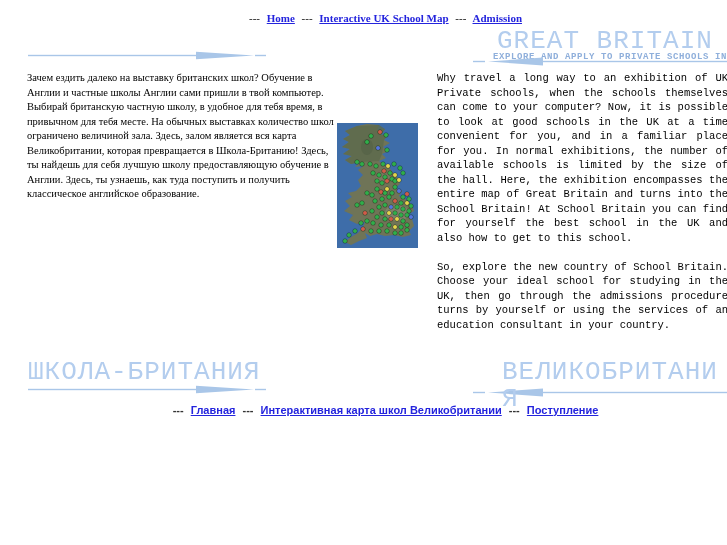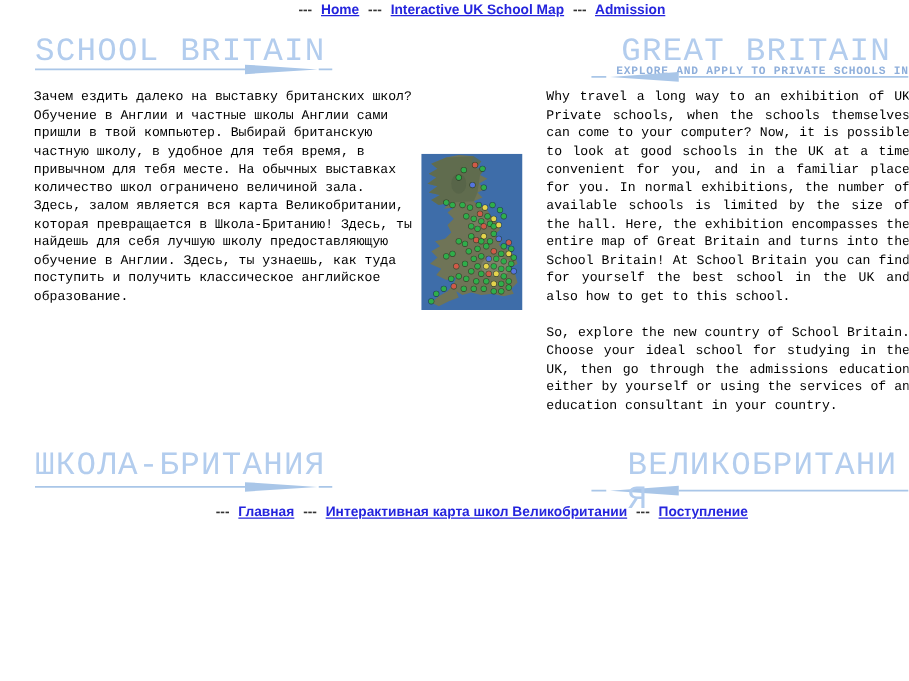--- a/index.html
+++ b/index.html
@@ -10,21 +10,21 @@
     font-family:"Liberation Mono","DejaVu Sans Mono",monospace;
   }
   
   .nav-row {
     position:absolute; left:40px; right:0; text-align:center;
     font-family:"Liberation Sans","DejaVu Sans",sans-serif;
     font-size:11px; font-weight:bold; color:#222222; white-space:nowrap;
   }
   .nav-row a { color:#2424dd; text-decoration:underline; cursor:pointer; }
   .nav-sep { color:#333333; margin:0 4px; }
-  #top-nav { top:2px; }
+  #top-nav { top:12px;font-family:Liberation Serif, serif; }
   #bottom-nav { top:404px; z-index:5; }
   
   .big-title {
     position:absolute; color:#b3cdee; font-size:26px; letter-spacing:1px;
     line-height:27px; font-weight:normal; z-index:1;
   }
   #title-school-britain { left:28px; top:28px; white-space:nowrap; }
   #title-great-britain  { right:2px; top:28px; width:228px; text-align:left; white-space:nowrap; }
   #title-shkola { left:28px; top:359px; white-space:nowrap; }
   #title-velikobritania { left:502px; top:359px; width:226px; word-break:break-all; }
@@ -40,21 +40,21 @@
   .arrow { position:absolute; height:9px; }
   #arrow-tl { left:28px;  top:51px;  width:238px; }
   #arrow-tr { left:473px; top:57px;  width:254px; }
   #arrow-bl { left:28px;  top:385px; width:238px; }
   #arrow-br { left:473px; top:388px; width:254px; }
   
   .col {
     position:absolute; top:71px; color:#000000;
     font-size:10.5px; line-height:14.5px;
   }
-  #col-ru { left:27px; width:308px; text-align:left; }
+  #col-ru { left:27px; width:308px; text-align:left;font-family:Liberation Serif, serif; }
   #col-en { left:437px; width:291px; text-align:justify; }
   .col p { margin:0 0 14.5px 0; }
   
   #map {
     position:absolute; left:337px; top:123px; width:81px; height:125px;
     cursor:pointer;
   }
   #map svg { display:block; }
   .marker {
     position:absolute; width:4px; height:4px; border-radius:50%;
@@ -68,42 +68,41 @@
 
   <div id="top-nav" class="nav-row">
     <span class="nav-sep">---</span>
     <a>Home</a>
     <span class="nav-sep">---</span>
     <a>Interactive UK School Map</a>
     <span class="nav-sep">---</span>
     <a>Admission</a>
   </div>
 
-  <div id="title-school-britain" class="big-title">SCHOOL BRITAIN</div>
   <div id="title-great-britain" class="big-title">GREAT BRITAIN</div>
   <div id="subtitle-top" class="subtitle">EXPLORE AND APPLY TO PRIVATE SCHOOLS IN</div>
 
   <svg id="arrow-tl" class="arrow" viewBox="0 0 238 9">
     <rect x="0" y="3.8" width="171" height="1.4" fill="#a9c6e8"></rect>
     <polygon points="168,0.7 226,4.5 168,8.3" fill="#a9c6e8"></polygon>
     <rect x="227" y="3.8" width="11" height="1.4" fill="#a9c6e8"></rect>
   </svg>
   <svg id="arrow-tr" class="arrow" viewBox="0 0 254 9">
     <rect x="0" y="3.8" width="12" height="1.4" fill="#a9c6e8"></rect>
     <polygon points="15,4.5 70,0.6 70,8.4" fill="#a9c6e8"></polygon>
     <rect x="70" y="3.8" width="184" height="1.4" fill="#a9c6e8"></rect>
   </svg>
 
   <div id="col-ru" class="col">
     <p>Зачем ездить далеко на выставку британских школ? Обучение в Англии и частные школы Англии сами пришли в твой компьютер. Выбирай британскую частную школу, в удобное для тебя время, в привычном для тебя месте. На обычных выставках количество школ ограничено величиной зала. Здесь, залом является вся карта Великобритании, которая превращается в Школа-Британию! Здесь, ты найдешь для себя лучшую школу предоставляющую обучение в Англии. Здесь, ты узнаешь, как туда поступить и получить классическое английское образование.</p>
   </div>
 
   <div id="col-en" class="col">
     <p>Why travel a long way to an exhibition of UK Private schools, when the schools themselves can come to your computer? Now, it is possible to look at good schools in the UK at a time convenient for you, and in a familiar place for you. In normal exhibitions, the number of available schools is limited by the size of the hall. Here, the exhibition encompasses the entire map of Great Britain and turns into the School Britain! At School Britain you can find for yourself the best school in the UK and also how to get to this school.</p>
-    <p>So, explore the new country of School Britain. Choose your ideal school for studying in the UK, then go through the admissions education either by yourself or using the services of an education consultant in your country.</p>
+    <p>So, explore the new country of School Britain. Choose your ideal school for studying in the UK, then go through the admissions procedure turns by yourself or using the services of an education consultant in your country.</p>
   </div>
 
   <div id="map">
     <svg width="81" height="125" viewBox="0 0 81 125">
       <rect x="0" y="0" width="81" height="125" fill="#3e6da9"></rect>
       <path fill="#6f7457" d="M20 3 L30 1 L42 2 L40 7 L48 6 L44 12 L52 11 L47 17 L53 20 L46 24 L52 28 L45 31 L49 35 L42 38 L47 42 L52 44 L56 50 L61 55 L63 61 L58 65 L65 68 L62 73 L70 77 L75 82 L77 88 L70 92 L75 96 L77 103 L72 108 L74 112 L66 114 L57 112 L48 113 L40 111 L33 113 L28 110 L30 115 L22 118 L14 122 L8 119 L14 114 L21 110 L26 104 L28 99 L20 101 L12 97 L16 92 L7 88 L13 83 L8 78 L15 74 L11 70 L19 68 L24 63 L21 57 L26 52 L21 47 L26 43 L18 44 L23 39 L14 41 L8 37 L15 33 L6 31 L13 26 L5 24 L12 19 L6 16 L13 12 L8 8 Z"></path>
       <path fill="#5d6a4c" opacity="0.8" d="M20 3 L42 2 L48 6 L44 12 L52 11 L47 17 L46 24 L45 31 L42 38 L23 39 L14 41 L8 37 L15 33 L6 31 L13 26 L5 24 L12 19 L6 16 L13 12 L8 8 Z"></path>
       <ellipse cx="60" cy="90" rx="12" ry="8" fill="#8d8f7a" opacity="0.55"></ellipse>
       <ellipse cx="46" cy="55" rx="7" ry="5" fill="#84866f" opacity="0.45"></ellipse>
       <ellipse cx="30" cy="24" rx="6" ry="8" fill="#4f5e44" opacity="0.5"></ellipse>

